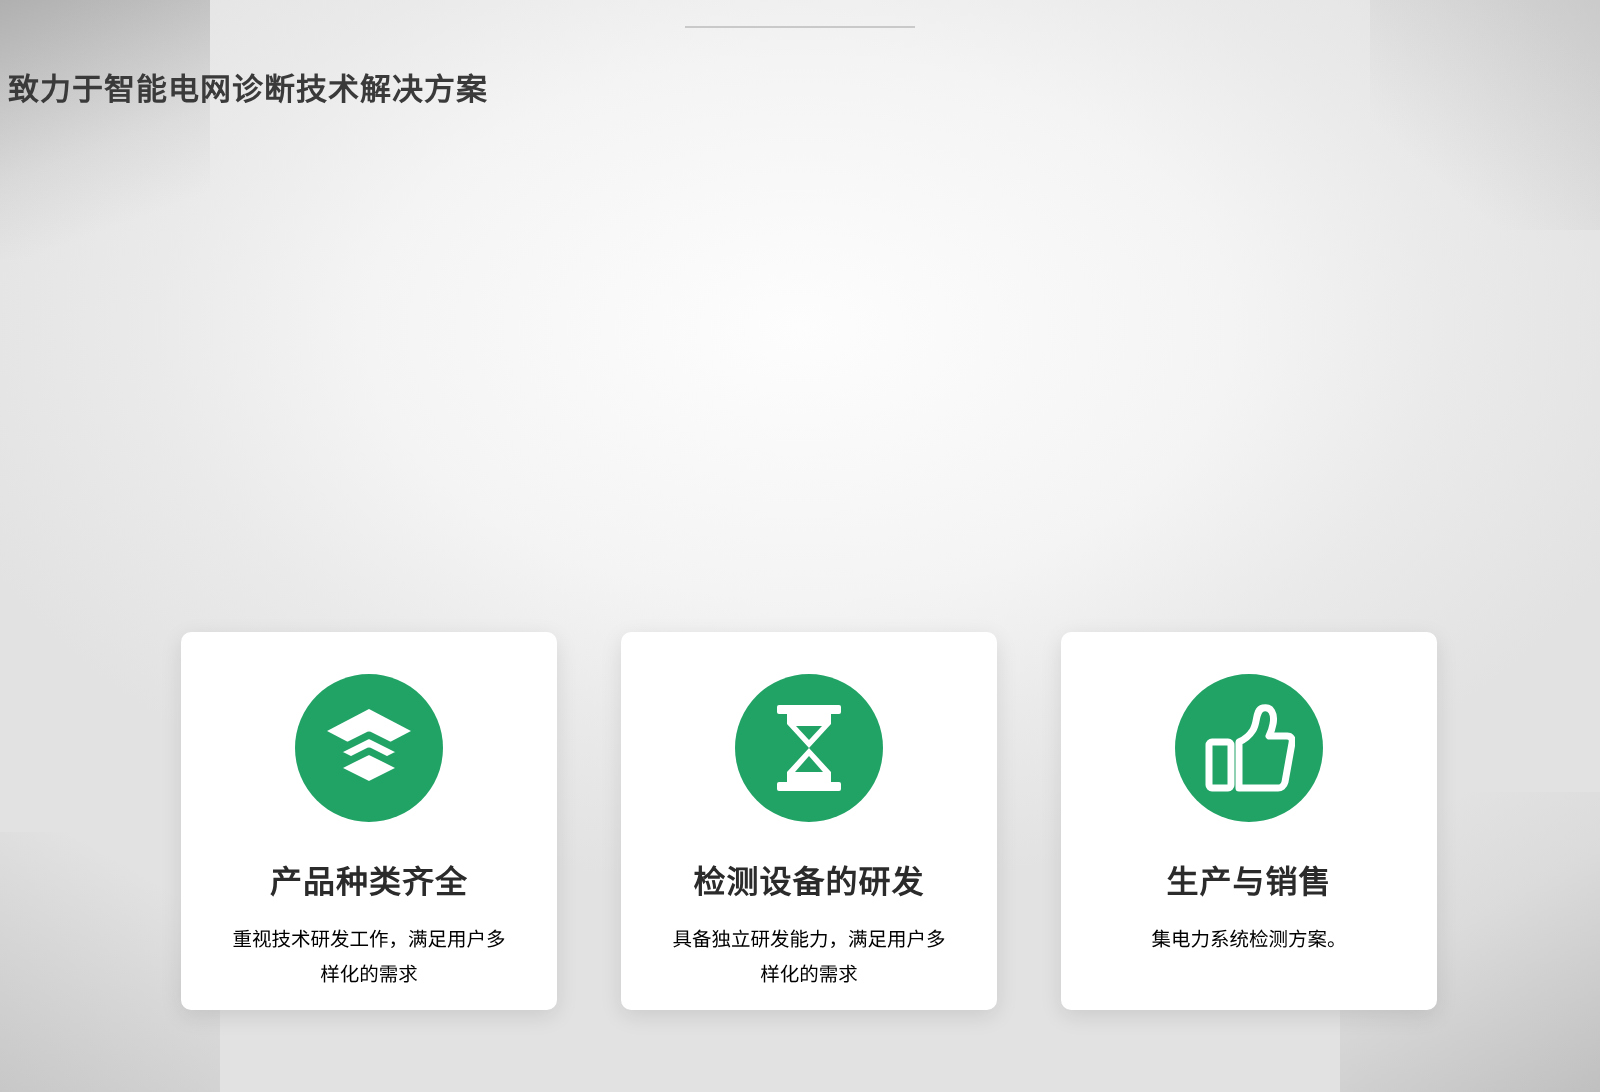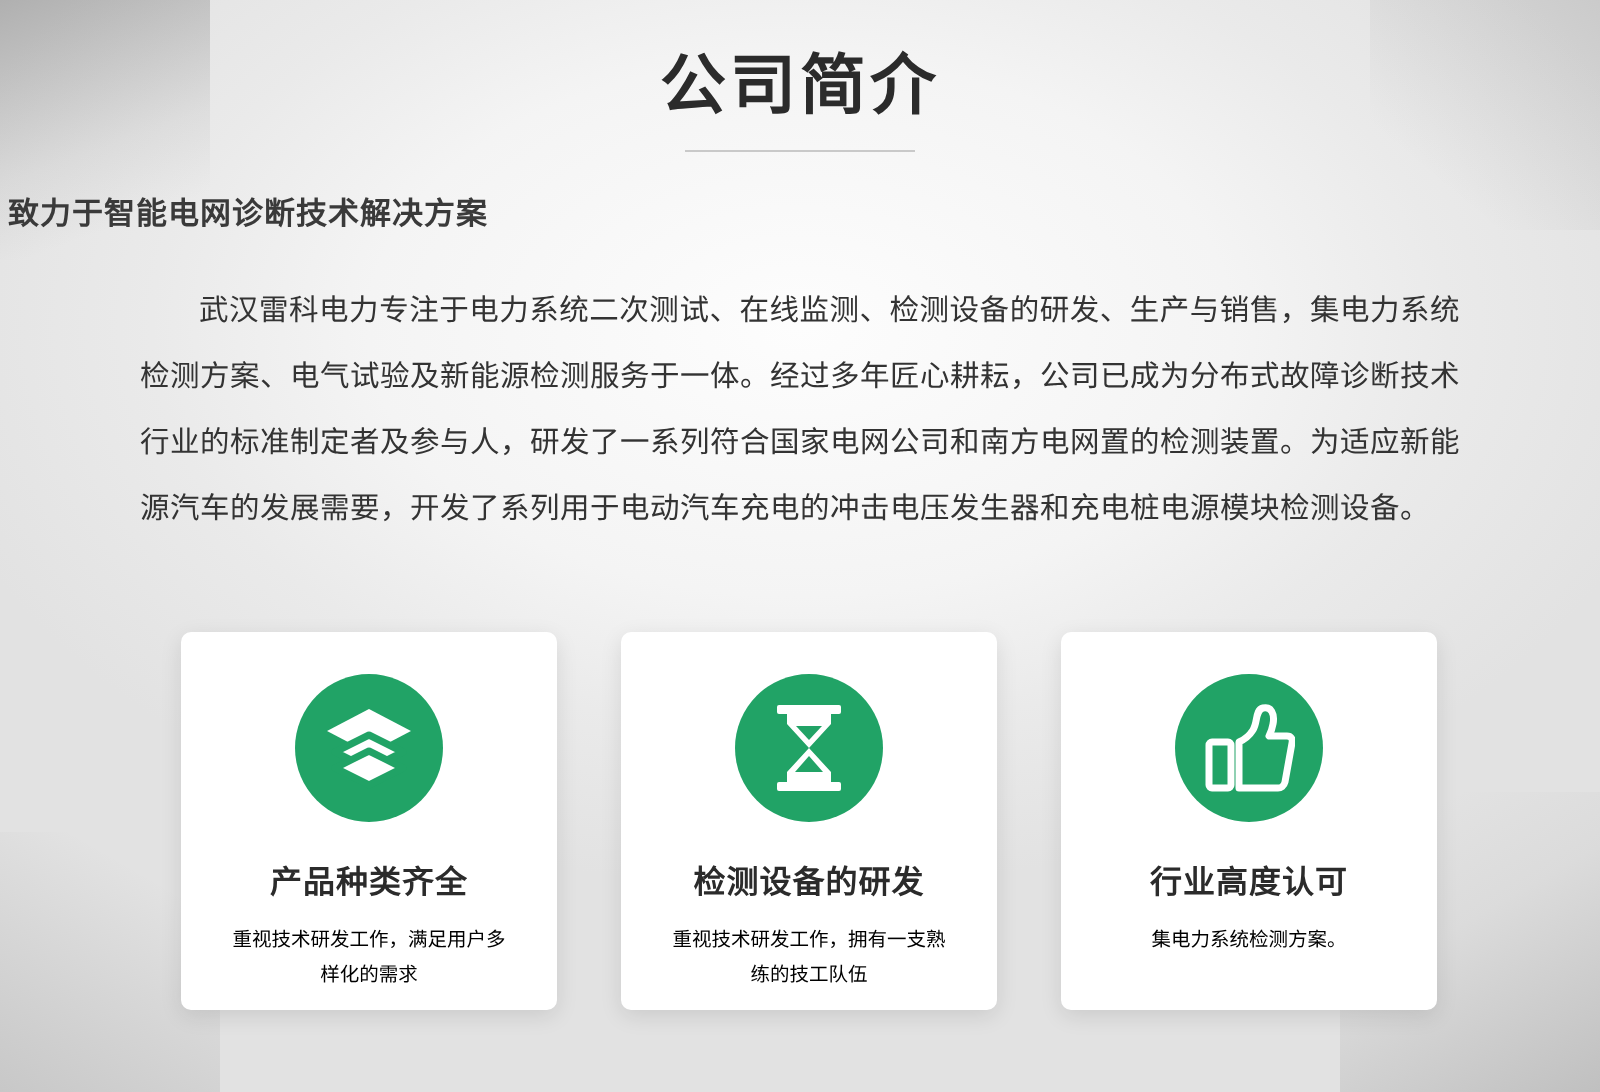--- a/index.html
+++ b/index.html
@@ -150,24 +150,22 @@
   }
 </style>
 </head>
 <body>
 
 <div class="page">
   <div class="corner-tr"></div>
   <div class="corner-bl"></div>
 
   <div class="content">
-    <h1 class="title">公司简介</h1>
     <div class="divider"></div>
     <h2 class="subtitle">致力于智能电网诊断技术解决方案</h2>
-    <p class="body-text">武汉雷科电力专注于电力系统二次测试、在线监测、检测设备的研发、生产与销售，集电力系统检测方案、电气试验及新能源检测服务于一体。经过多年匠心耕耘，公司已成为分布式故障诊断技术行业的标准制定者及参与人，研发了一系列符合国家电网公司和南方电网置的检测装置。为适应新能源汽车的发展需要，开发了系列用于电动汽车充电的冲击电压发生器和充电桩电源模块检测设备。</p>
   </div>
 
   <div class="cards">
 
     <div class="card">
       <div class="icon-circle">
         <svg width="92" height="86" viewBox="0 0 92 86" fill="none" xmlns="http://www.w3.org/2000/svg">
           <path d="M46 4 L88 26 L46 48 L4 26 Z" fill="#ffffff"></path>
           <path d="M46 30 L80 47 L46 64 L12 47 Z" fill="#ffffff" stroke="#21a366" stroke-width="7" stroke-linejoin="round"></path>
           <path d="M46 46 L80 63 L46 80 L12 63 Z" fill="#ffffff" stroke="#21a366" stroke-width="7" stroke-linejoin="round"></path>
@@ -181,28 +179,28 @@
       <div class="icon-circle">
         <svg width="80" height="92" viewBox="0 0 80 92" fill="none" xmlns="http://www.w3.org/2000/svg">
           <rect x="8" y="3" width="64" height="9" rx="2" fill="#ffffff"></rect>
           <rect x="8" y="80" width="64" height="9" rx="2" fill="#ffffff"></rect>
           <path d="M18 12 L62 12 L62 22 L40 46 L62 70 L62 80 L18 80 L18 70 L40 46 L18 22 Z" fill="#ffffff"></path>
           <path d="M27 24 L53 24 L40 38 Z" fill="#21a366"></path>
           <path d="M40 54 L54 70 L26 70 Z" fill="#21a366"></path>
         </svg>
       </div>
       <h3 class="card-title">检测设备的研发</h3>
-      <p class="card-desc">重视技术研发工作，拥有一支熟练的技工队伍</p>
+      <p class="card-desc">具备独立研发能力，满足用户多样化的需求</p>
     </div>
 
     <div class="card">
       <div class="icon-circle">
         <svg width="92" height="92" viewBox="0 0 92 92" fill="none" xmlns="http://www.w3.org/2000/svg">
           <rect x="6" y="40" width="22" height="46" rx="3" fill="none" stroke="#ffffff" stroke-width="7"></rect>
           <path d="M36 86 L36 40 C36 40 45 36 50 28 C55 20 52 8 60 6 C68 4 72 12 70 22 C69 28 66 34 66 34 L84 34 C88 34 90 37 89 41 L82 80 C81 84 78 86 75 86 Z" fill="none" stroke="#ffffff" stroke-width="7" stroke-linejoin="round"></path>
         </svg>
       </div>
-      <h3 class="card-title">行业高度认可</h3>
+      <h3 class="card-title">生产与销售</h3>
       <p class="card-desc">集电力系统检测方案。</p>
     </div>
 
   </div>
 </div>
 
 </body></html>

